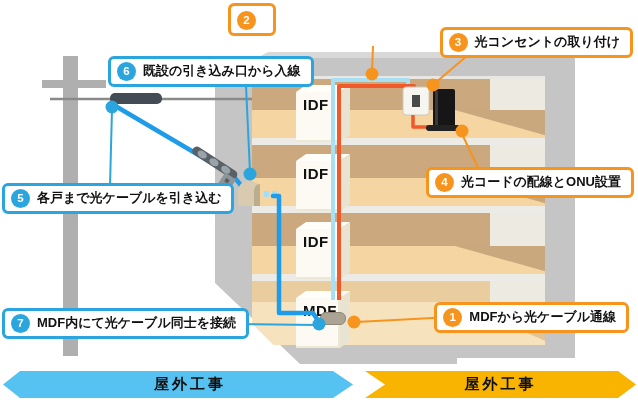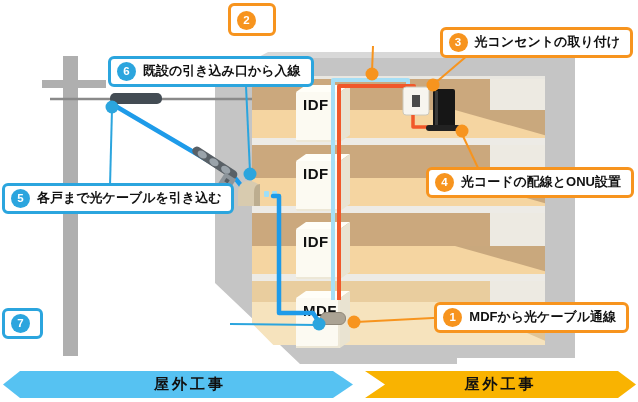--- a/index.html
+++ b/index.html
@@ -184,20 +184,21 @@
   <div id="c4" class="callout orange" style="right:4px;top:167px;">
     <span class="cnum">4</span>
     <span class="ctext">光コードの配線とONU設置</span>
   </div>
   <div id="c5" class="callout blue" style="left:2px;top:183px;">
     <span class="cnum">5</span>
     <span class="ctext">各戸まで光ケーブルを引き込む</span>
   </div>
   <div id="c7" class="callout blue" style="left:2px;top:308px;">
     <span class="cnum">7</span>
+    <span class="ctext">MDF内にて光ケーブル同士を接続</span>
   </div>
   <div id="c1" class="callout orange" style="right:9px;top:302px;">
     <span class="cnum">1</span>
     <span class="ctext">MDFから光ケーブル通線</span>
   </div>
 
   <div id="banner-outdoor" class="banner">
     <span>屋外工事</span>
   </div>
   <div id="banner-indoor" class="banner">

